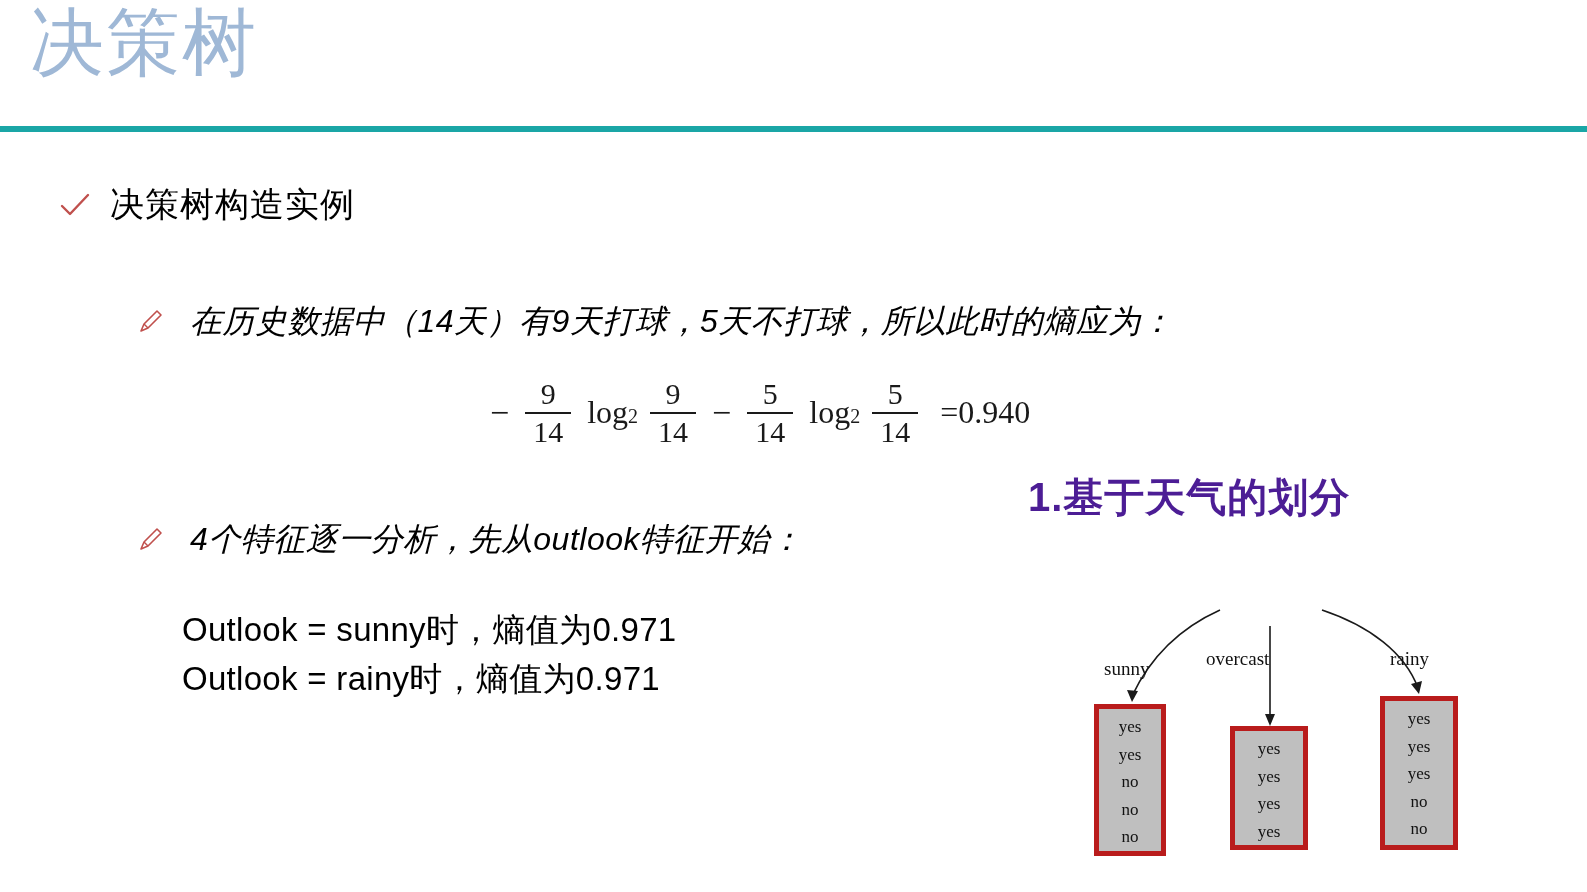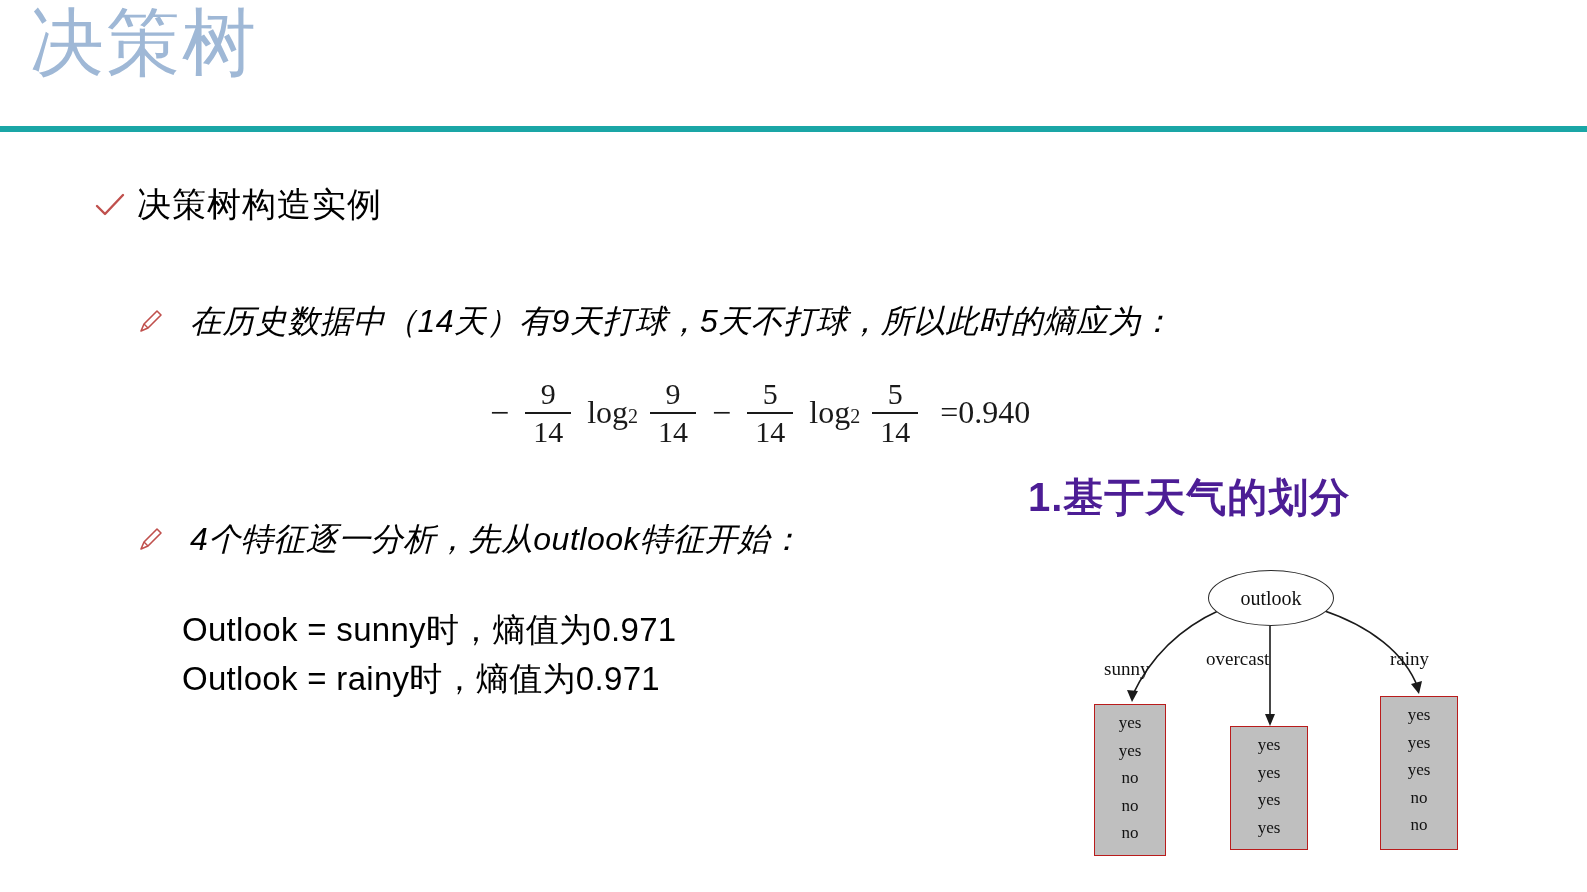--- a/index.html
+++ b/index.html
@@ -33,25 +33,25 @@
     left: 0;
     top: 126px;
     width: 1587px;
     height: 6px;
     background: #1aa6a6;
   }
 
   
   .bullet-l1 {
     position: absolute;
-    left: 95px;
+    left: 60px;
     top: 182px;
     display: flex;
     align-items: center;
-    gap: 12px;
+    gap: 20px;
     justify-content: space-between;
   }
   .check-icon {
     width: 30px;
     height: 30px;
     display: inline-block;
     position: relative;
     top: 2px;
   }
   .bullet-l1-text {
@@ -151,21 +151,21 @@
     position: absolute;
     left: 1060px;
     top: 548px;
     width: 470px;
     height: 320px;
   }
   .tree-fig svg { display: block; }
   .leafbox {
     position: absolute;
     background: #bfbfbf;
-    border: 1px solid #b91c1c;
+    border: 5px solid #b91c1c;
     font-family: "Liberation Serif", serif;
     font-size: 17px;
     color: #111;
     text-align: center;
     line-height: 1.62;
     padding-top: 4px;
     box-sizing: border-box;
   }
   .leaf-sunny    { left: 34px;  top: 156px; width: 72px;  height: 152px; }
   .leaf-overcast { left: 170px; top: 178px; width: 78px;  height: 124px; }
@@ -279,21 +279,20 @@
     <path d="M160 62 C 120 80, 90 110, 72 148" stroke="#1a1a1a" stroke-width="1.6" fill="none"></path>
     <polygon points="72,154 67,142 78,143" fill="#1a1a1a"></polygon>
 
     <path d="M210 78 C 210 110, 210 140, 210 172" stroke="#1a1a1a" stroke-width="1.6" fill="none"></path>
     <polygon points="210,178 205,166 215,166" fill="#1a1a1a"></polygon>
 
     <path d="M262 62 C 310 78, 345 105, 358 140" stroke="#1a1a1a" stroke-width="1.6" fill="none"></path>
     <polygon points="359,146 351,136 362,133" fill="#1a1a1a"></polygon>
   </svg>
 
-  <div class="root-ellipse">outlook</div>
 
   <div class="edge-label lbl-sunny">sunny</div>
   <div class="edge-label lbl-overcast">overcast</div>
   <div class="edge-label lbl-rainy">rainy</div>
 
   <div class="leafbox leaf-sunny" style="white-space:pre-line">yes
 yes
 no
 no
 no</div>

